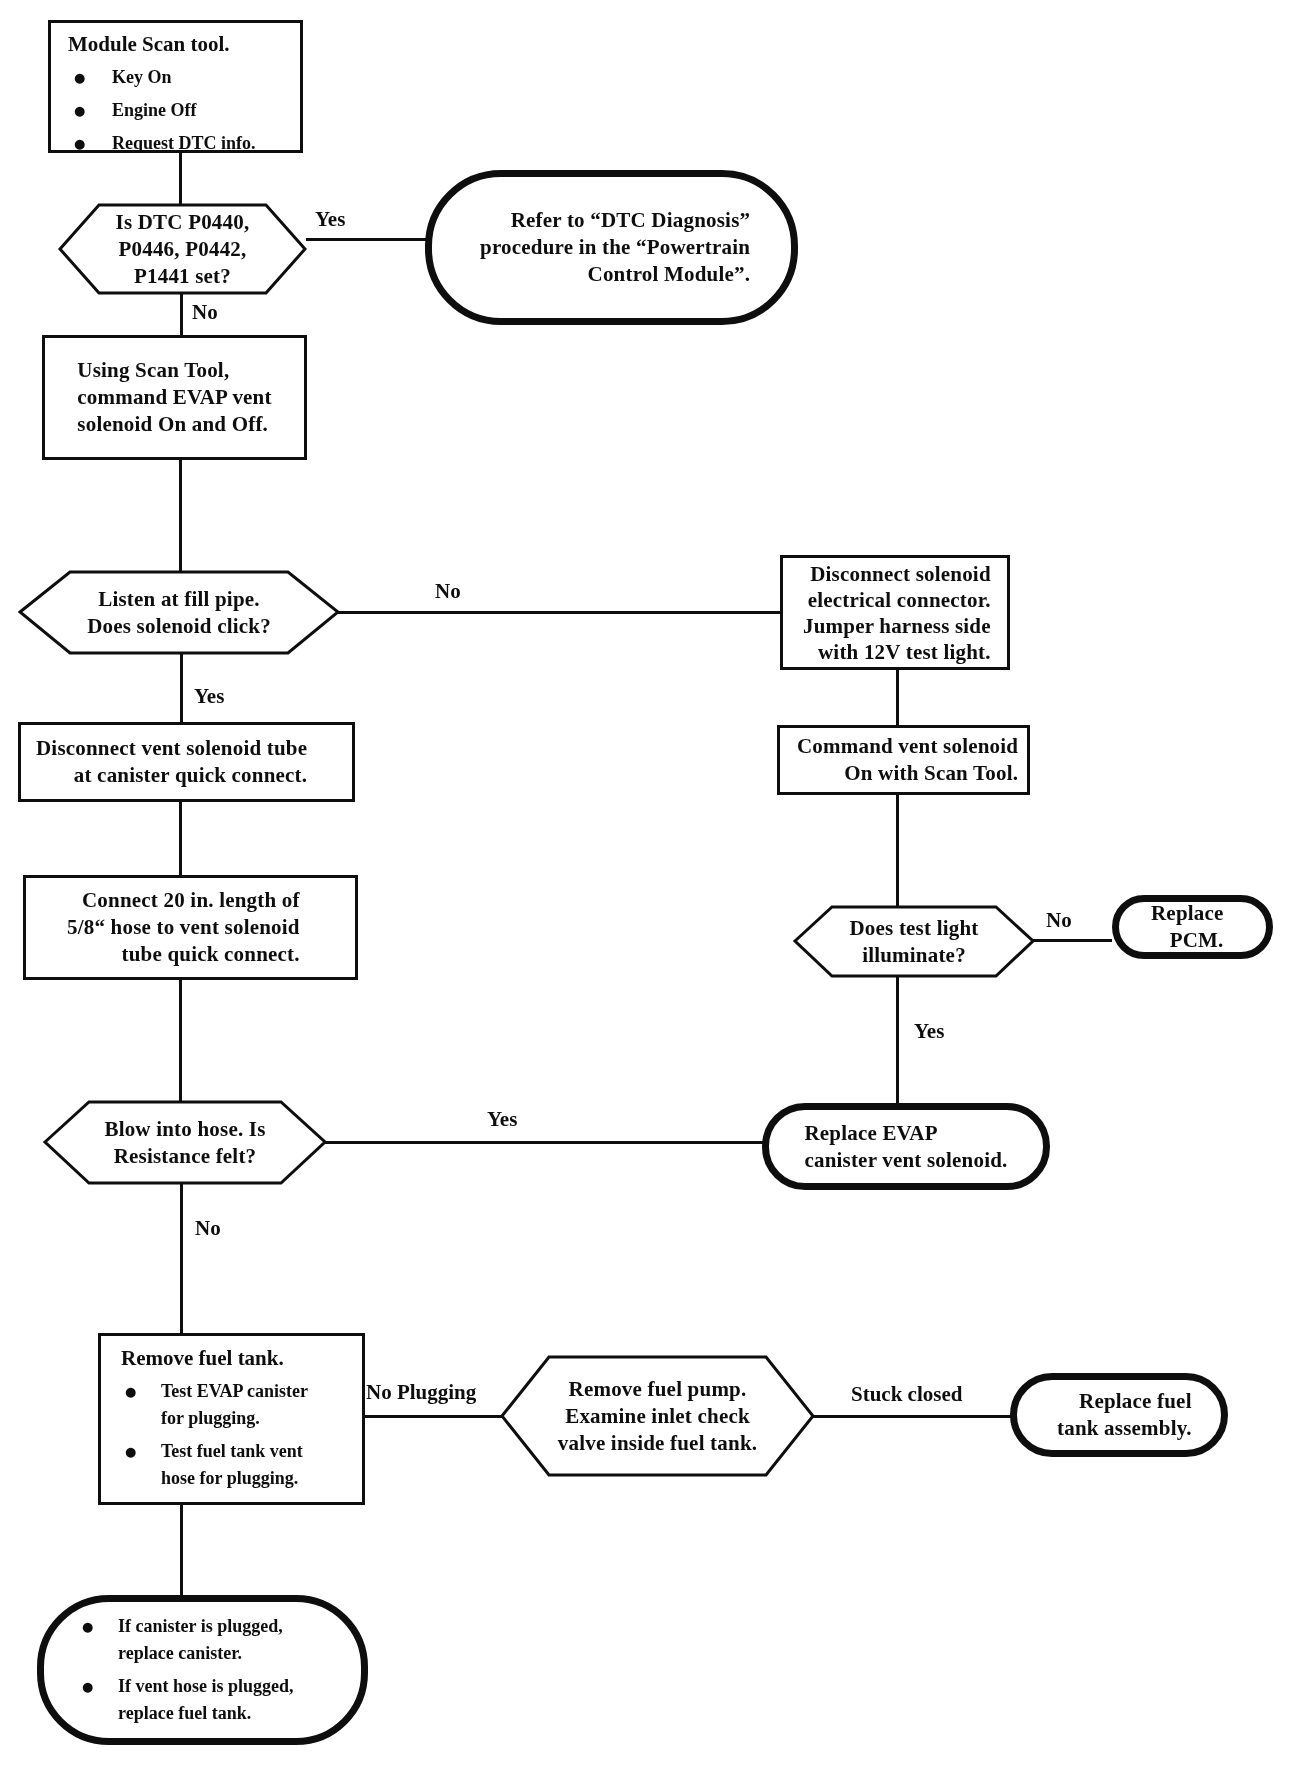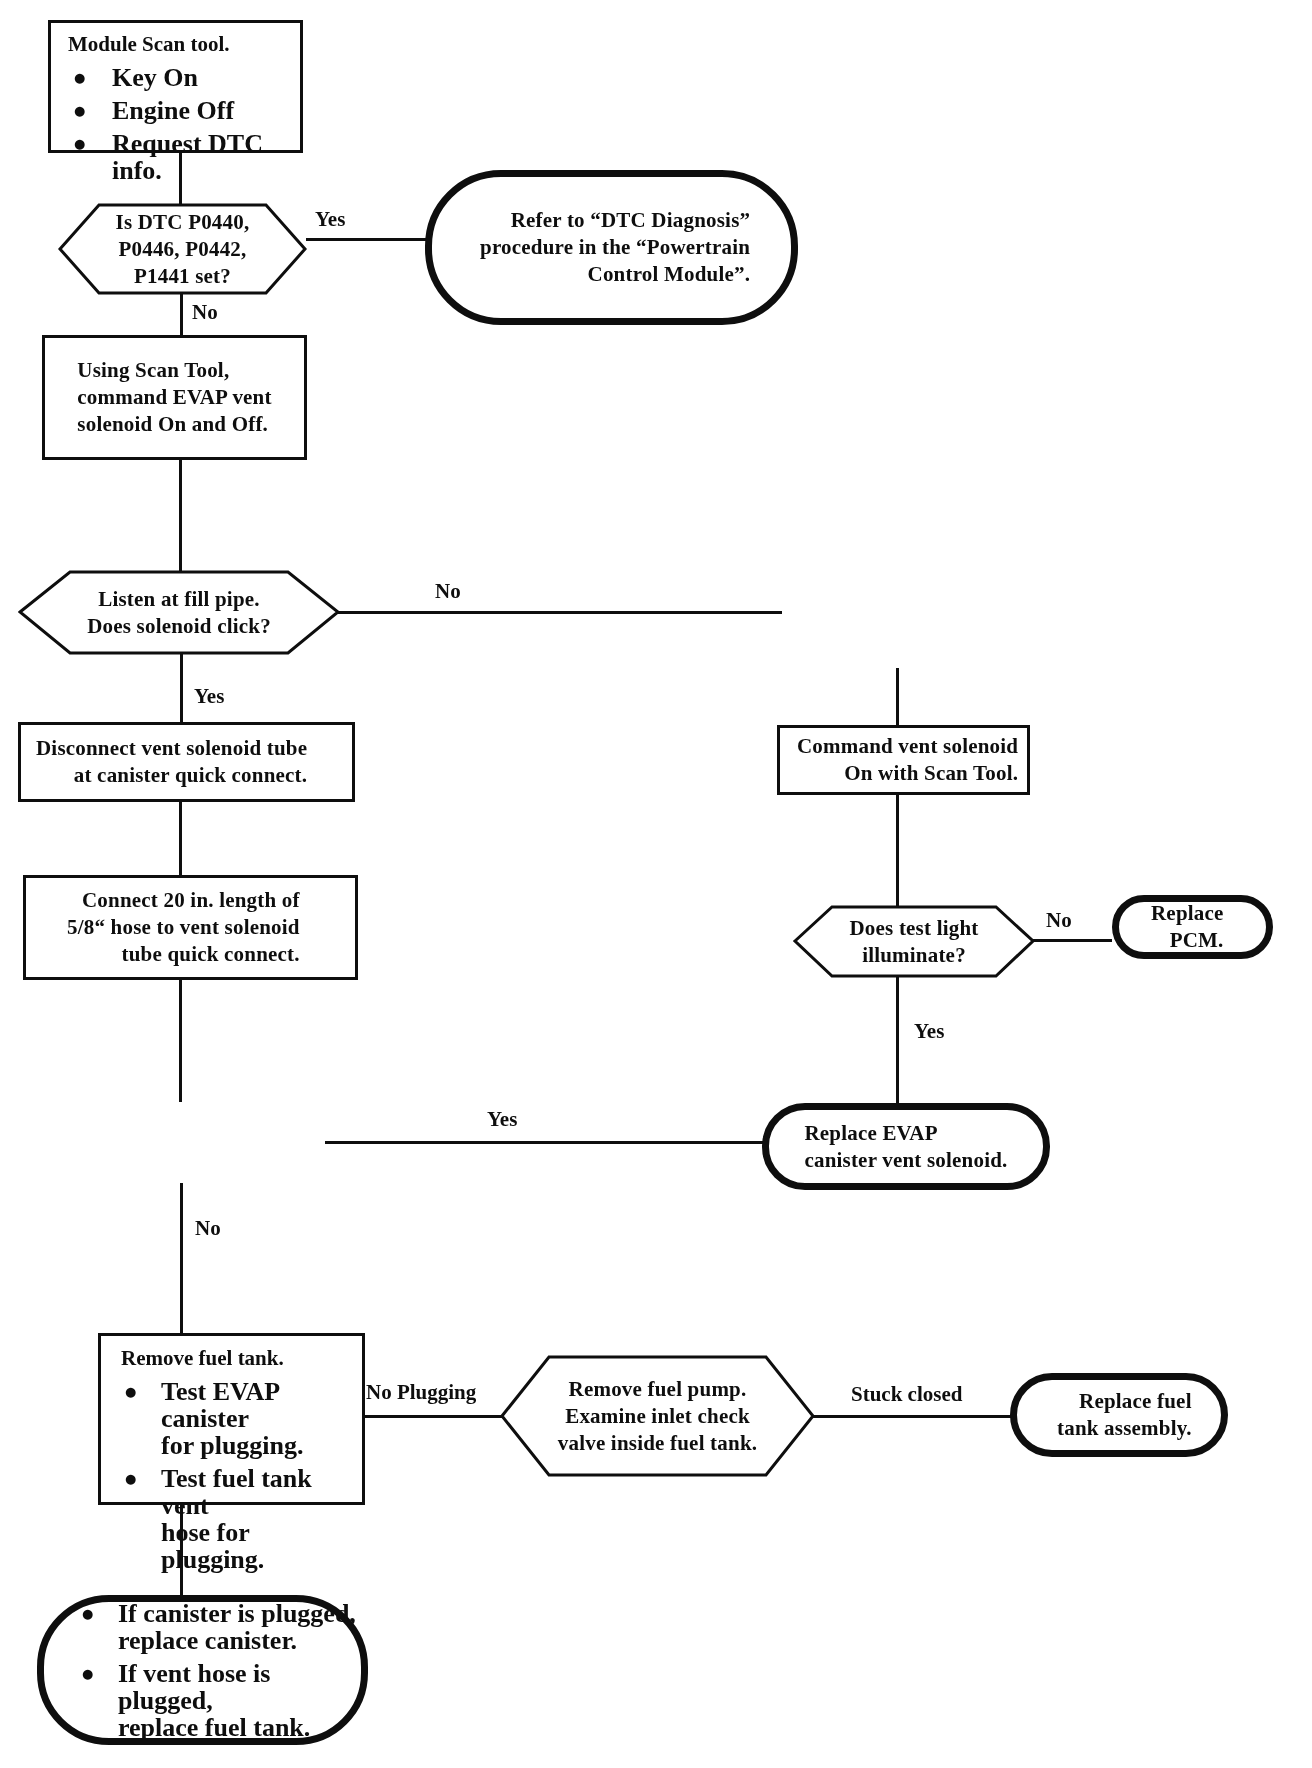--- a/index.html
+++ b/index.html
@@ -42,21 +42,21 @@
   .node-title{font-size:21px;line-height:27px;}
   .bullet-row{display:flex;margin-top:6px;}
   .dot{
     flex:0 0 auto;
     font-size:13px;
     line-height:27px;
     font-family:"DejaVu Sans",sans-serif;
   }
   .bullet-text{
     white-space:pre-line;
-    font-size:26px;
+    font-size:18px;
     line-height:27px;
   }
 </style>
 </head>
 <body>
 
 <div class="page">
 
   <div class="line vline" style="left:179px;top:153px;height:52px;"></div>
   <div class="line hline" style="left:306px;top:238px;width:122px;"></div>
@@ -113,20 +113,26 @@
     <div class="txt">Disconnect vent solenoid tube
 at canister quick connect.</div>
   </div>
 
   <div class="node rect-node left-txt" style="left:23px;top:875px;width:335px;height:105px;padding-left:41px;">
     <div class="txt">Connect 20 in. length of
 5/8“ hose to vent solenoid
 tube quick connect.</div>
   </div>
 
+  <div class="node rect-node left-txt" style="left:780px;top:555px;width:230px;height:115px;padding-left:20px;">
+    <div class="txt" style="line-height:26px;">Disconnect solenoid
+electrical connector.
+Jumper harness side
+with 12V test light.</div>
+  </div>
 
   <div class="node rect-node left-txt" style="left:777px;top:725px;width:253px;height:70px;padding-left:17px;">
     <div class="txt">Command vent solenoid
 On with Scan Tool.</div>
   </div>
 
   <div class="node rect-node" style="left:50px;top:1333px;width:267px;height:172px;padding:9px 8px 8px 20px;margin-left:48px;">
     <div class="node-title">Remove fuel tank.</div>
     <div class="bullet-row">
       <span class="dot" style="margin-left:4px;width:36px;">●</span>
@@ -158,20 +164,27 @@
   </div>
 
   <div class="hexwrap" style="left:793px;top:905px;width:242px;height:73px;">
     <svg width="242" height="73" viewBox="0 0 242 73">
       <polygon points="2,36 39,2 203,2 240,36 203,71 39,71" fill="#ffffff" stroke="#0e0e0e" stroke-width="3"></polygon>
     </svg>
     <div class="hex-inner txt">Does test light
 illuminate?</div>
   </div>
 
+  <div class="hexwrap" style="left:43px;top:1100px;width:284px;height:85px;">
+    <svg width="284" height="85" viewBox="0 0 284 85">
+      <polygon points="2,42 46,2 238,2 282,42 238,83 46,83" fill="#ffffff" stroke="#0e0e0e" stroke-width="3"></polygon>
+    </svg>
+    <div class="hex-inner txt">Blow into hose. Is
+Resistance felt?</div>
+  </div>
 
   <div class="hexwrap" style="left:500px;top:1355px;width:315px;height:122px;">
     <svg width="315" height="122" viewBox="0 0 315 122">
       <polygon points="2,61 49,2 266,2 313,61 266,120 49,120" fill="#ffffff" stroke="#0e0e0e" stroke-width="3"></polygon>
     </svg>
     <div class="hex-inner txt">Remove fuel pump.
 Examine inlet check
 valve inside fuel tank.</div>
   </div>
 

